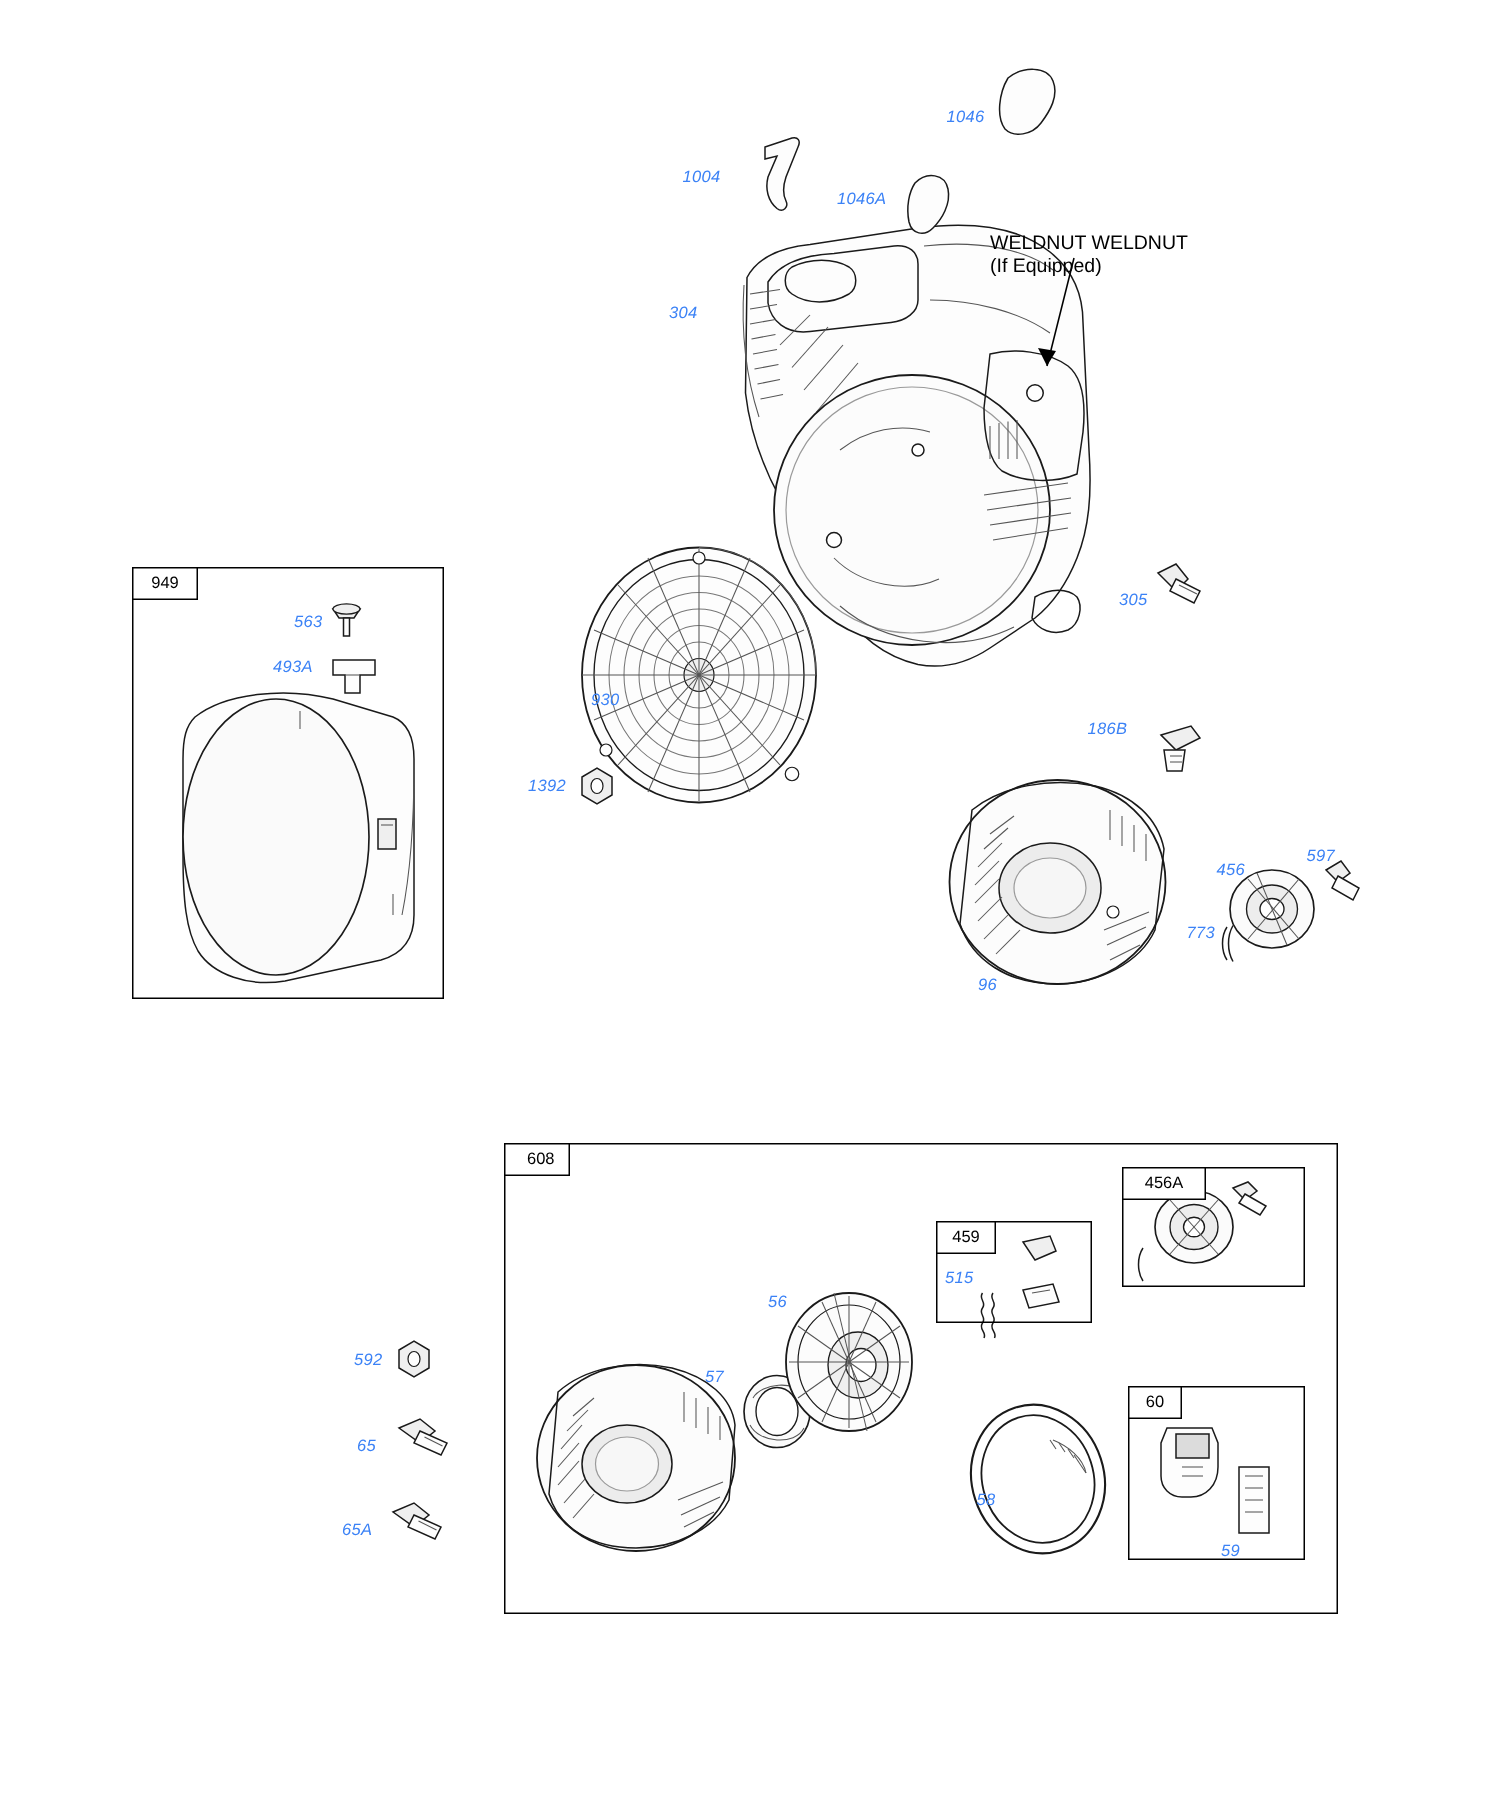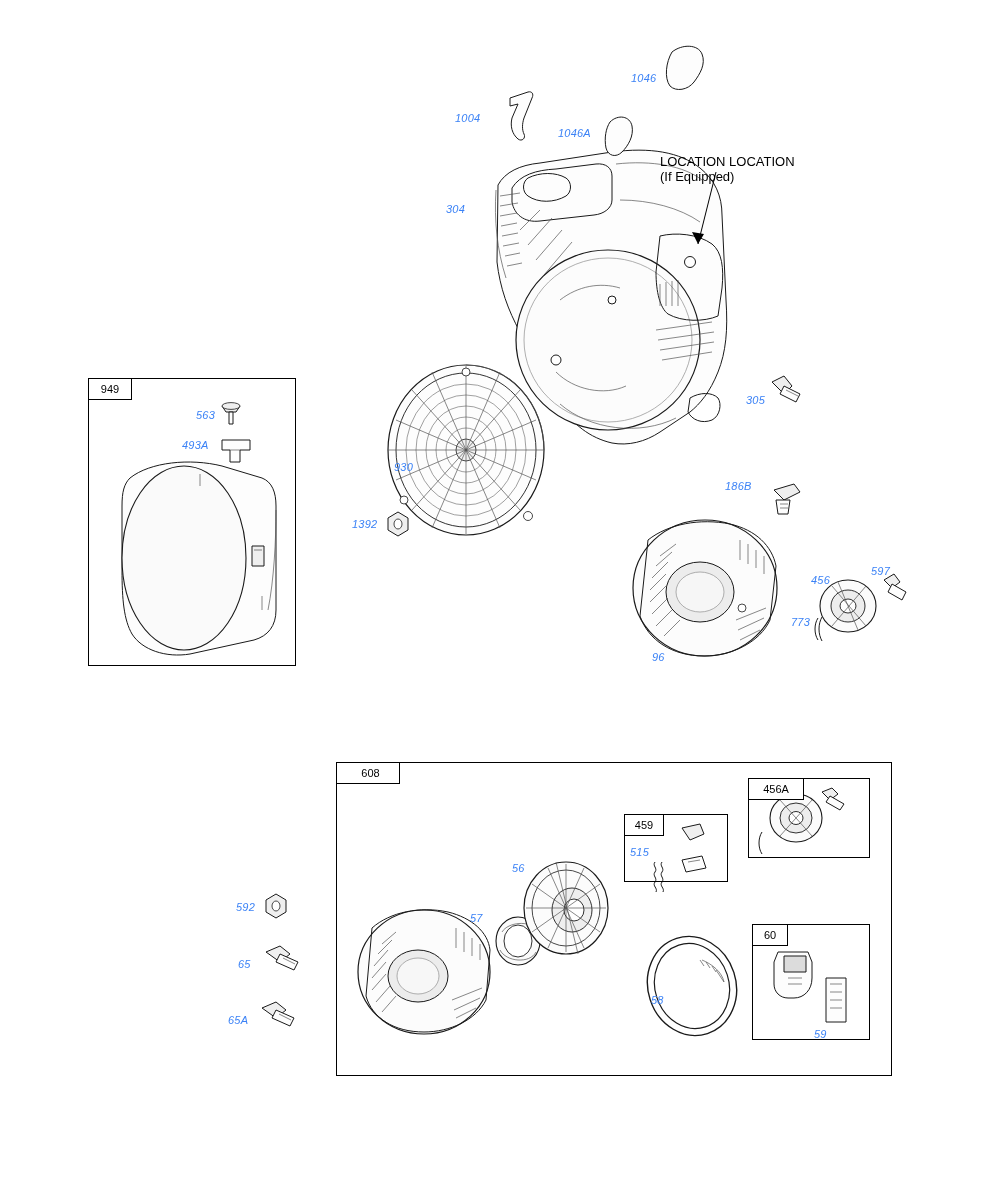--- a/index.html
+++ b/index.html
@@ -356,33 +356,33 @@
       <path class="thin" d="M830,1000 L842,1000"></path>
       <path class="thin" d="M830,1008 L842,1008"></path>
     </g>
 
   </svg>
 
   <div class="boxframe" style="left:88px; top:378px; width:208px; height:288px;"></div>
   <div class="boxtag" style="left:88px; top:378px; width:44px;">949</div>
 
   <div class="boxframe" style="left:336px; top:762px; width:556px; height:314px;"></div>
-  <div class="boxtag" style="left:336px; top:762px; width:64px;padding-left:11px;">608</div>
+  <div class="boxtag" style="left:336px; top:762px; width:44px;padding-left:11px;">608</div>
 
   <div class="boxframe" style="left:624px; top:814px; width:104px; height:68px;"></div>
   <div class="boxtag" style="left:624px; top:814px; width:40px;">459</div>
 
   <div class="boxframe" style="left:748px; top:778px; width:122px; height:80px;"></div>
   <div class="boxtag" style="left:748px; top:778px; width:56px;">456A</div>
 
   <div class="boxframe" style="left:752px; top:924px; width:118px; height:116px;"></div>
   <div class="boxtag" style="left:752px; top:924px; width:36px;">60</div>
 
   <div class="note" style="left:660px; top:154px;">
-    <div>LOCATION LOCATION</div>
+    <div>WELDNUT WELDNUT</div>
     <div>(If Equipped)</div>
   </div>
 
   <div class="lbl" style="left:631px; top:72px;">1046</div>
   <div class="lbl" style="left:455px; top:112px;">1004</div>
   <div class="lbl" style="left:558px; top:127px;">1046A</div>
   <div class="lbl" style="left:446px; top:203px;">304</div>
   <div class="lbl" style="left:746px; top:394px;">305</div>
   <div class="lbl" style="left:196px; top:409px;">563</div>
   <div class="lbl" style="left:182px; top:439px;">493A</div>

